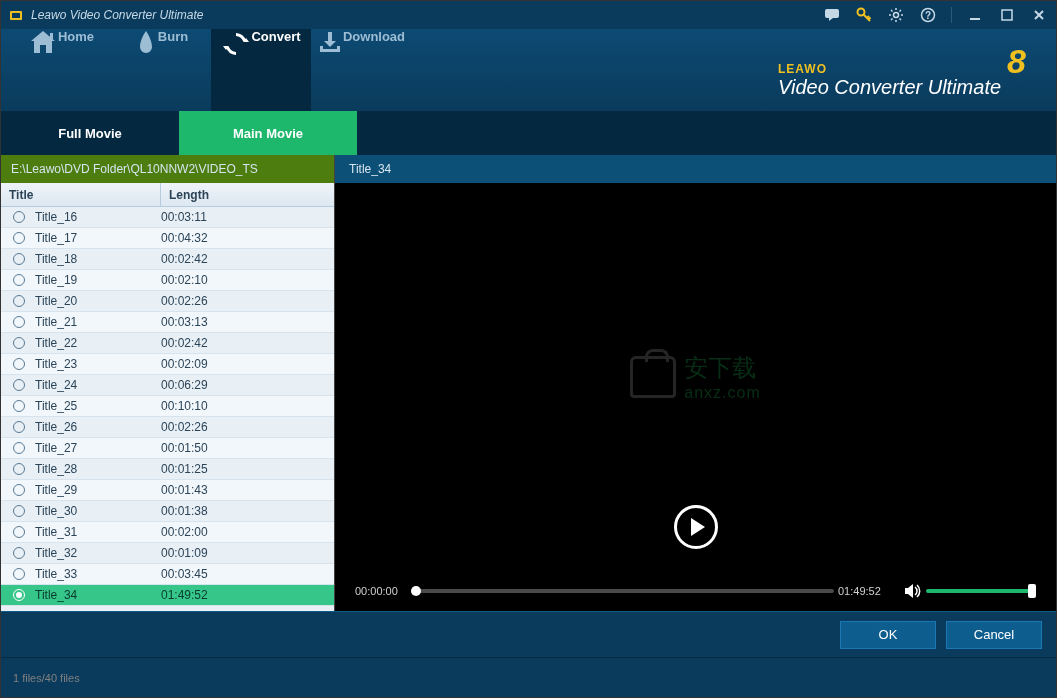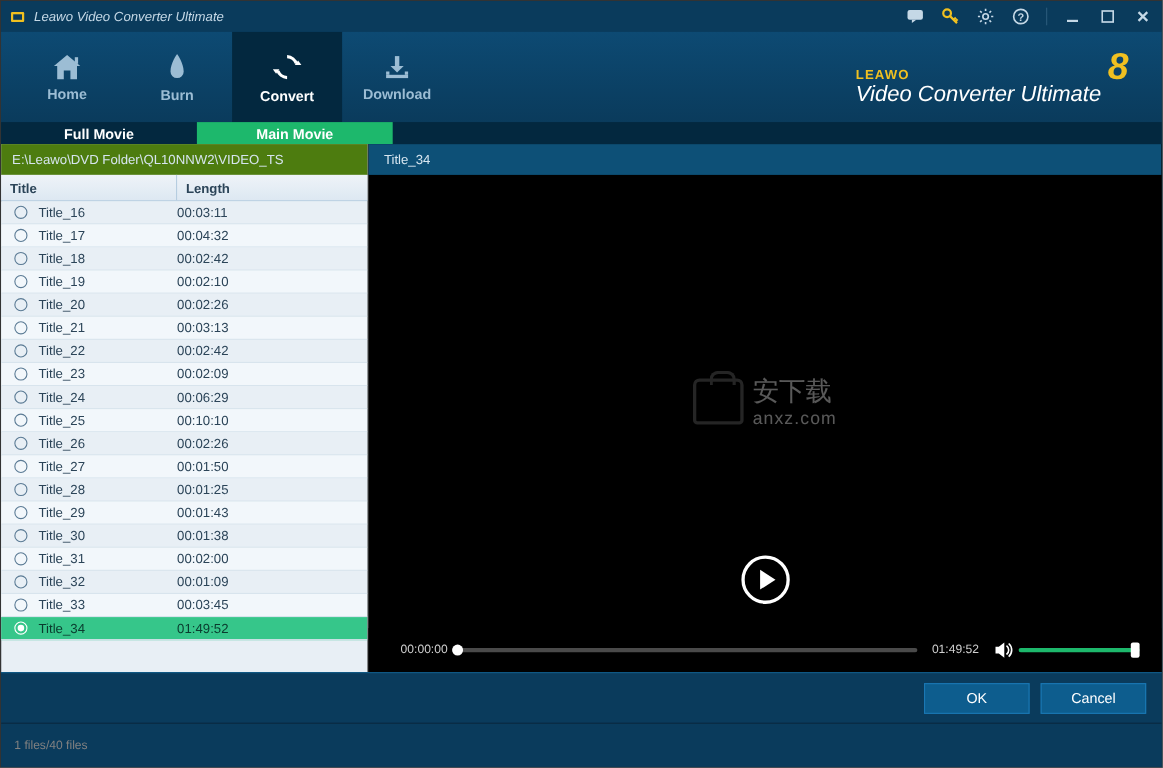--- a/index.html
+++ b/index.html
@@ -5,29 +5,29 @@
 * { margin: 0; padding: 0; box-sizing: border-box; font-family: "Segoe UI", Arial, sans-serif; }
 body { background: #fff; width: 1057px; height: 698px; overflow: hidden; }
 .window { width: 1057px; height: 698px; background: #0a3b5c; display: flex; flex-direction: column; border: 1px solid #333; }
 .titlebar { height: 28px; background: #0a3b5c; display: flex; align-items: center; padding: 0 8px; color: #c5d8e6; font-size: 12px; }
 .titlebar-icon { width: 14px; height: 14px; margin-right: 8px; display: flex; align-items: center; justify-content: center; }
 .titlebar-title { flex: 1; font-style: italic; }
 .titlebar-controls { display: flex; gap: 14px; align-items: center; }
 .titlebar-controls span,.titlebar-controls div { width: 18px; height: 18px; display: flex; align-items: center; justify-content: center; cursor: pointer; color: #c5d8e6; }
 .key-icon { color: #f0c020; font-weight: bold; }
 .main-nav { height: 82px; background: linear-gradient(#0d4a73,#0a3b5c); display: flex; align-items: center; padding: 0 10px; }
-.nav-item { width: 100px; height: 82px; display: flex; flex-direction: column; align-items: center; justify-content: center; color: #9cbdd4; cursor: pointer; }
+.nav-item { width: 100px; height: 82px; display: flex; flex-direction: row; justify-content: center; color: #9cbdd4; cursor: pointer; }
 .nav-item.active { background: #03283f; color: #fff; }
 .nav-icon { font-size: 28px; margin-bottom: 4px; }
 .nav-label { font-size: 13px; font-weight: bold; }
 .brand { margin-left: auto; color: #fff; text-align: right; padding-right: 20px; display: flex; align-items: baseline; gap: 6px; }
 .brand-main { font-size: 20px; font-style: italic; }
 .brand-8 { font-size: 34px; color: #f0c020; font-weight: bold; font-style: italic; }
 .brand-top { font-size: 12px; color: #f0c020; font-weight: bold; letter-spacing: 1px; display: block; text-align: left; }
-.mode-tabs { height: 20px; display: flex; background: #03283f; }
+.mode-tabs { height: 44px; display: flex; background: #03283f; }
 .mode-tab { width: 178px; display: flex; align-items: center; justify-content: center; color: #fff; font-size: 13px; font-weight: bold; cursor: pointer; }
 .mode-tab.active { background: #1db86c; }
 .content { flex: 1; display: flex; background: #000; overflow: hidden; }
 .left-panel { width: 334px; background: #e8eff5; display: flex; flex-direction: column; border-right: 1px solid #444; }
 .path-bar { height: 28px; background: #4d7c0f; color: #d6e5ef; font-size: 12px; display: flex; align-items: center; padding: 0 10px; }
 .table-header { height: 24px; background: linear-gradient(#eef3f8,#dde8f2); display: flex; font-size: 12px; font-weight: bold; color: #2b4458; border-bottom: 1px solid #b6cde0; justify-content: space-between; }
 .th-title { width: 160px; padding-left: 8px; display: flex; align-items: center; border-right: 1px solid #b6cde0; }
 .th-length { flex: 1; padding-left: 8px; display: flex; align-items: center; }
 .table-body { flex: 1; overflow-y: auto; position: relative; }
 .table-body::-webkit-scrollbar { width: 14px; }
@@ -41,26 +41,26 @@
 .row.selected .radio { border-color: #fff; }
 .radio-dot { width: 6px; height: 6px; background: #fff; border-radius: 50%; }
 .cell-title { width: 126px; }
 .cell-length { flex: 1; }
 .right-panel { flex: 1; background: #000; display: flex; flex-direction: column; }
 .preview-title { height: 28px; background: #0d5077; color: #d6e5ef; font-size: 12px; display: flex; align-items: center; padding: 0 14px; }
 .preview-area { flex: 1; display: flex; align-items: center; justify-content: center; color: #5a5a5a; position: relative; }
 .watermark { opacity: 0.35; display: flex; align-items: center; gap: 8px; }
 .watermark-badge { width: 46px; height: 42px; border: 3px solid #6a6a6a; border-radius: 6px 6px 4px 4px; position: relative; }
 .watermark-badge::before { content: ""; position: absolute; top: -10px; left: 12px; width: 18px; height: 10px; border: 3px solid #6a6a6a; border-bottom: none; border-radius: 8px 8px 0 0; }
-.watermark-text { color: #ffffff; }
+.watermark-text { color: #15803d; }
 .wm-cn { font-size: 24px; }
 .wm-en { font-size: 16px; letter-spacing: 1px; }
 .play-btn { position: absolute; bottom: 22px; width: 44px; height: 44px; border: 3px solid #fff; border-radius: 50%; display: flex; align-items: center; justify-content: center; cursor: pointer; }
 .play-triangle { width: 0; height: 0; border-left: 14px solid #fff; border-top: 9px solid transparent; border-bottom: 9px solid transparent; margin-left: 4px; }
-.controls { height: 40px; background: #000; display: flex; align-items: center; padding: 0 20px; gap: 4px; color: #d0d0d0; font-size: 11px; text-align: right; }
+.controls { height: 40px; background: #000; display: flex; align-items: center; padding: 0 20px; gap: 4px; color: #d0d0d0; font-size: 11px; }
 .time-start,.time-end { min-width: 52px; }
 .progress { flex: 1; height: 4px; background: #4a4a4a; position: relative; border-radius: 2px; }
 .progress-thumb { width: 10px; height: 10px; background: #fff; border-radius: 50%; position: absolute; left: 0; top: -3px; }
 .vol-icon { color: #fff; font-size: 16px; margin-left: 10px; }
 .vol-bar { width: 110px; height: 4px; background: #1db86c; position: relative; border-radius: 2px; }
 .vol-thumb { width: 8px; height: 14px; background: #fff; border-radius: 2px; position: absolute; right: 0; top: -5px; }
 .footer { height: 46px; background: #0a3b5c; display: flex; align-items: center; justify-content: flex-end; padding: 12px 14px; gap: 10px; border-top: 1px solid #115b88; }
 .btn { width: 96px; height: 28px; background: #0d5d8e; border: 1px solid #1a78b4; color: #fff; font-size: 13px; display: flex; align-items: center; justify-content: center; cursor: pointer; }
 .status { height: 40px; background: #0a3b5c; color: #808080; font-size: 11px; display: flex; align-items: center; padding: 0 12px; border-top: 1px solid #0a2a40; }
 svg { display: block; }

